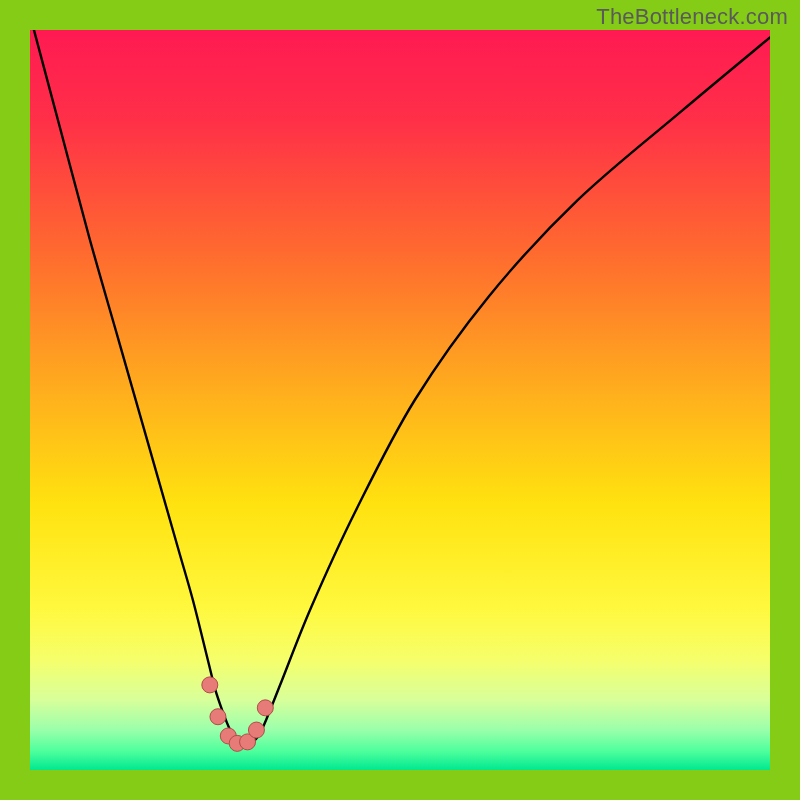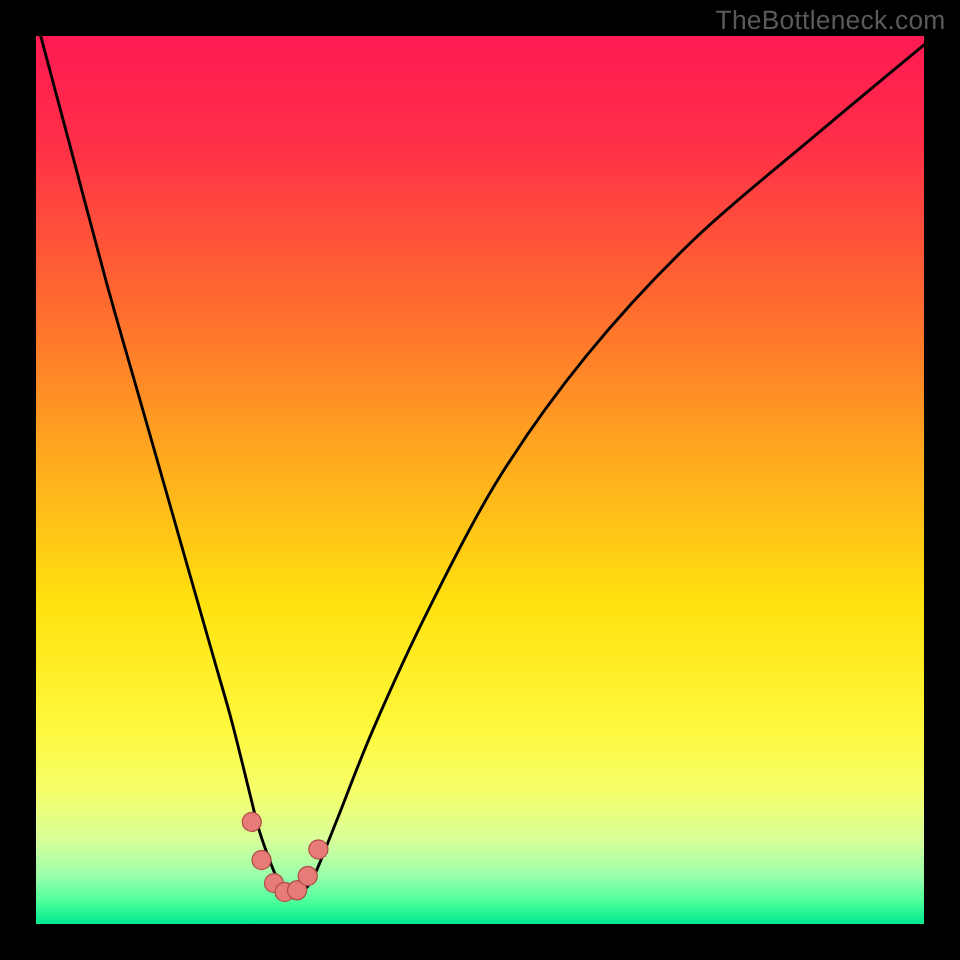--- a/index.html
+++ b/index.html
@@ -8,21 +8,21 @@
     width: 800px;
     height: 800px;
     overflow: hidden;
     background: #fff;
     font-family: Arial, Helvetica, sans-serif;
   }
   .stage {
     position: relative;
     width: 800px;
     height: 800px;
-    background: #000000;
+    background: #84cc16;
   }
   .watermark {
     position: absolute;
     top: 4px;
     right: 12px;
     color: #5a5a5a;
     font-size: 22px;
     letter-spacing: 0.2px;
     font-weight: 500;
     z-index: 3;

